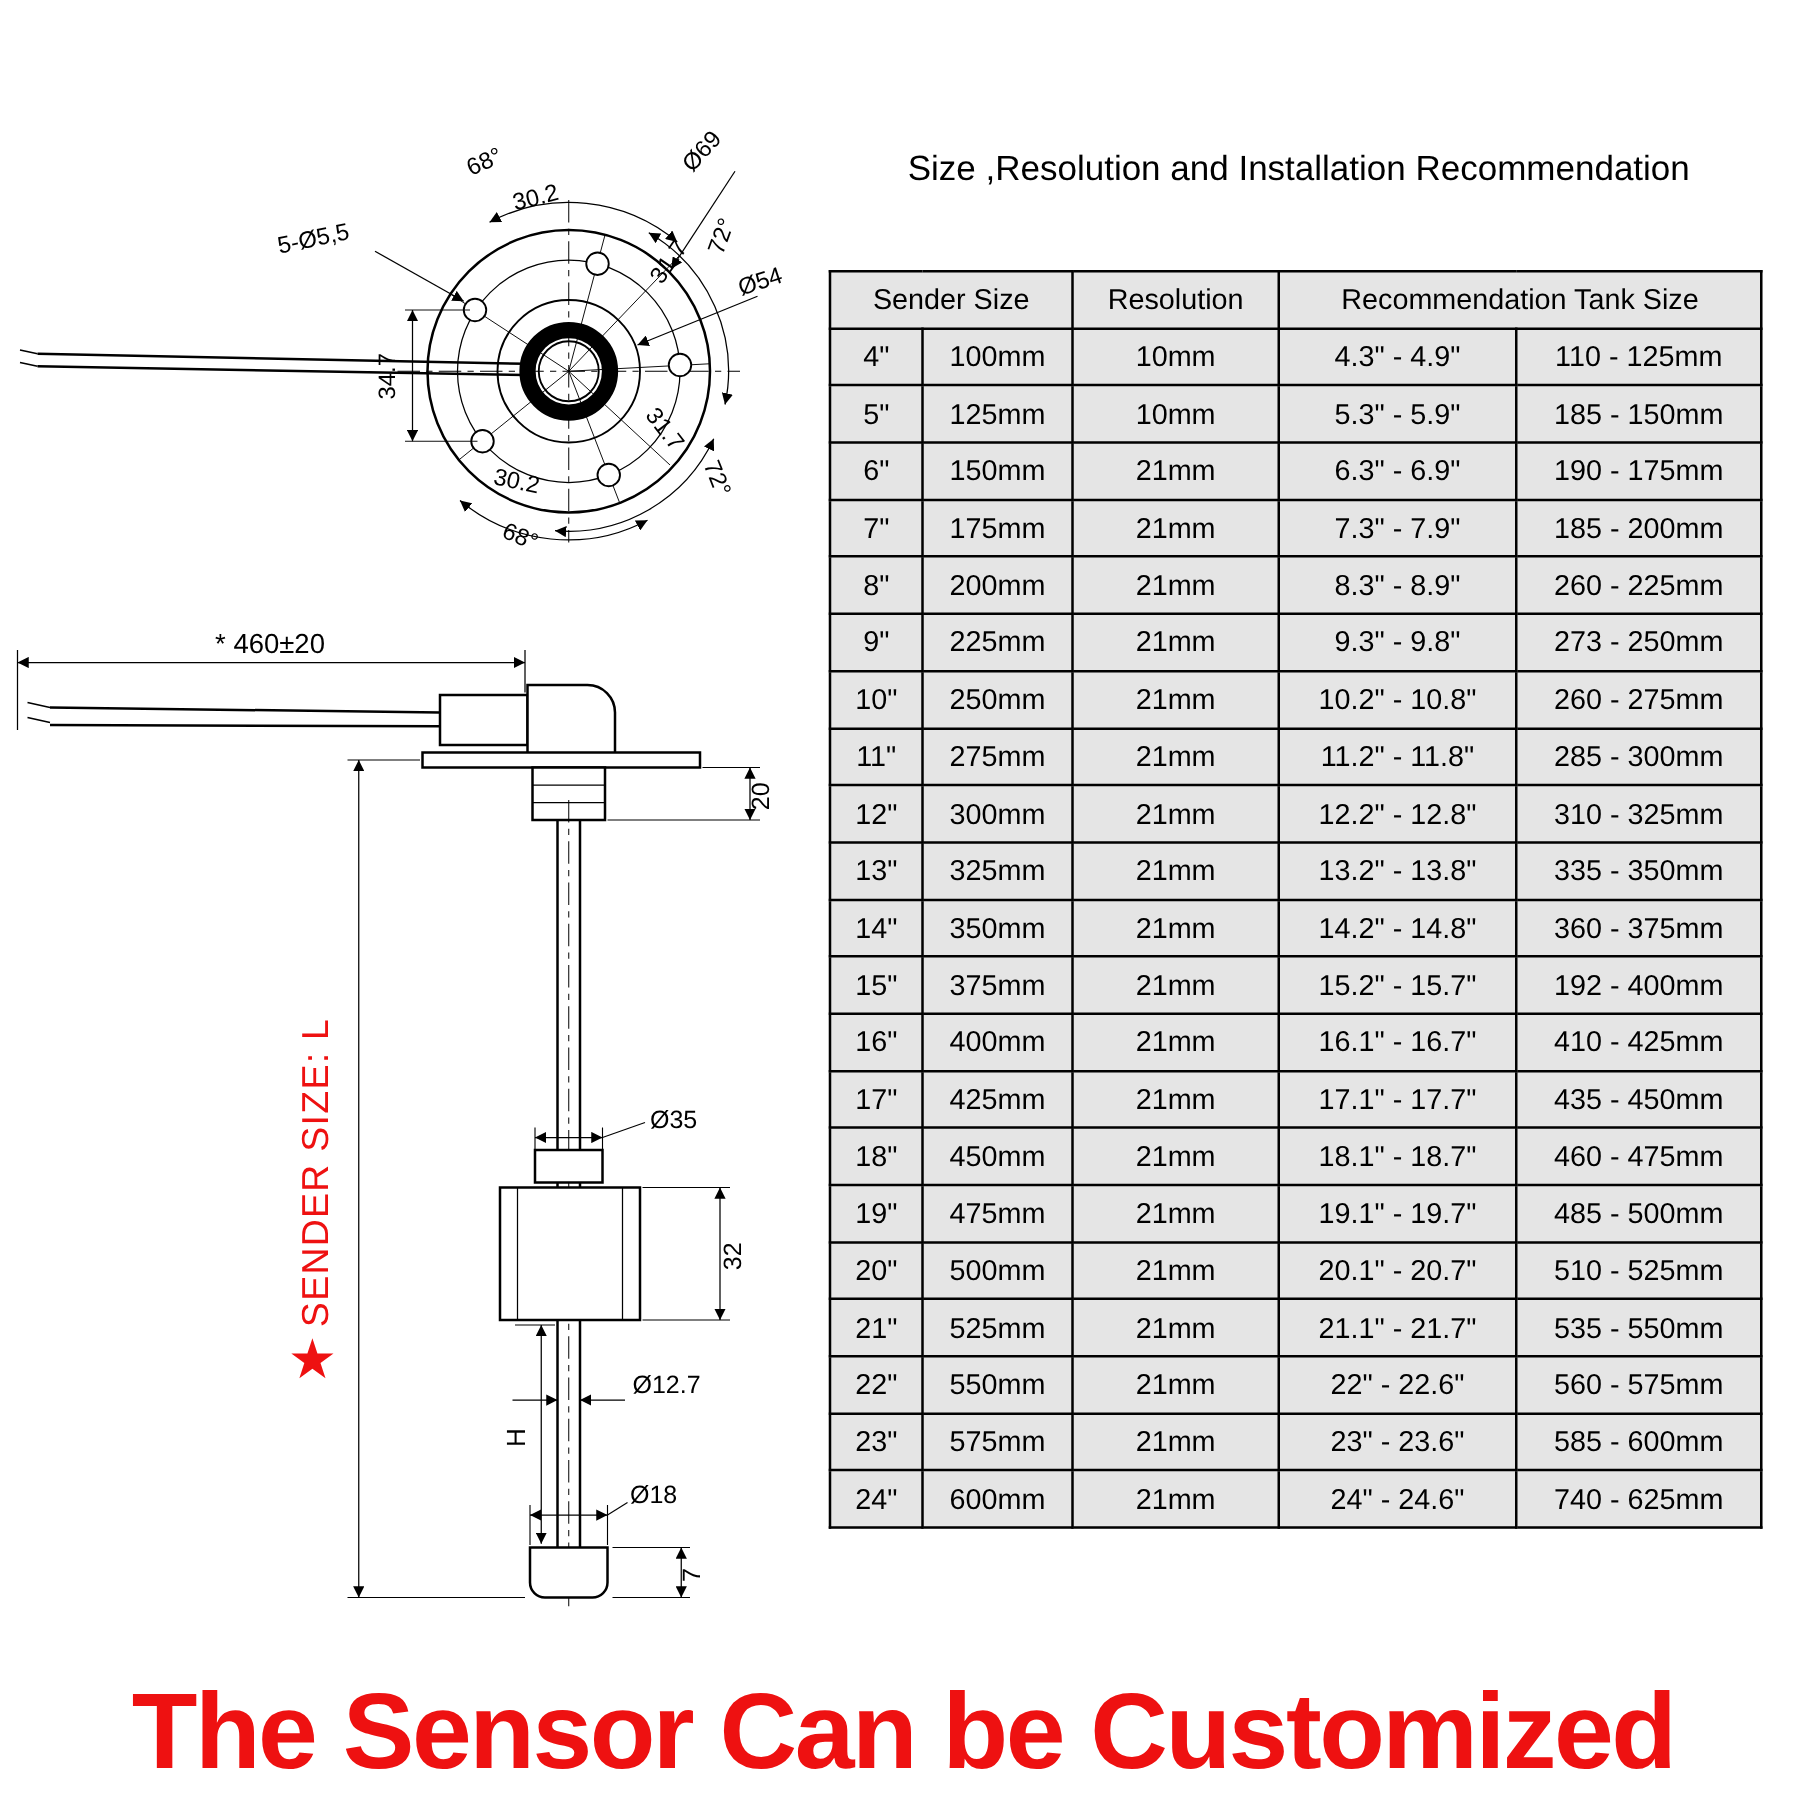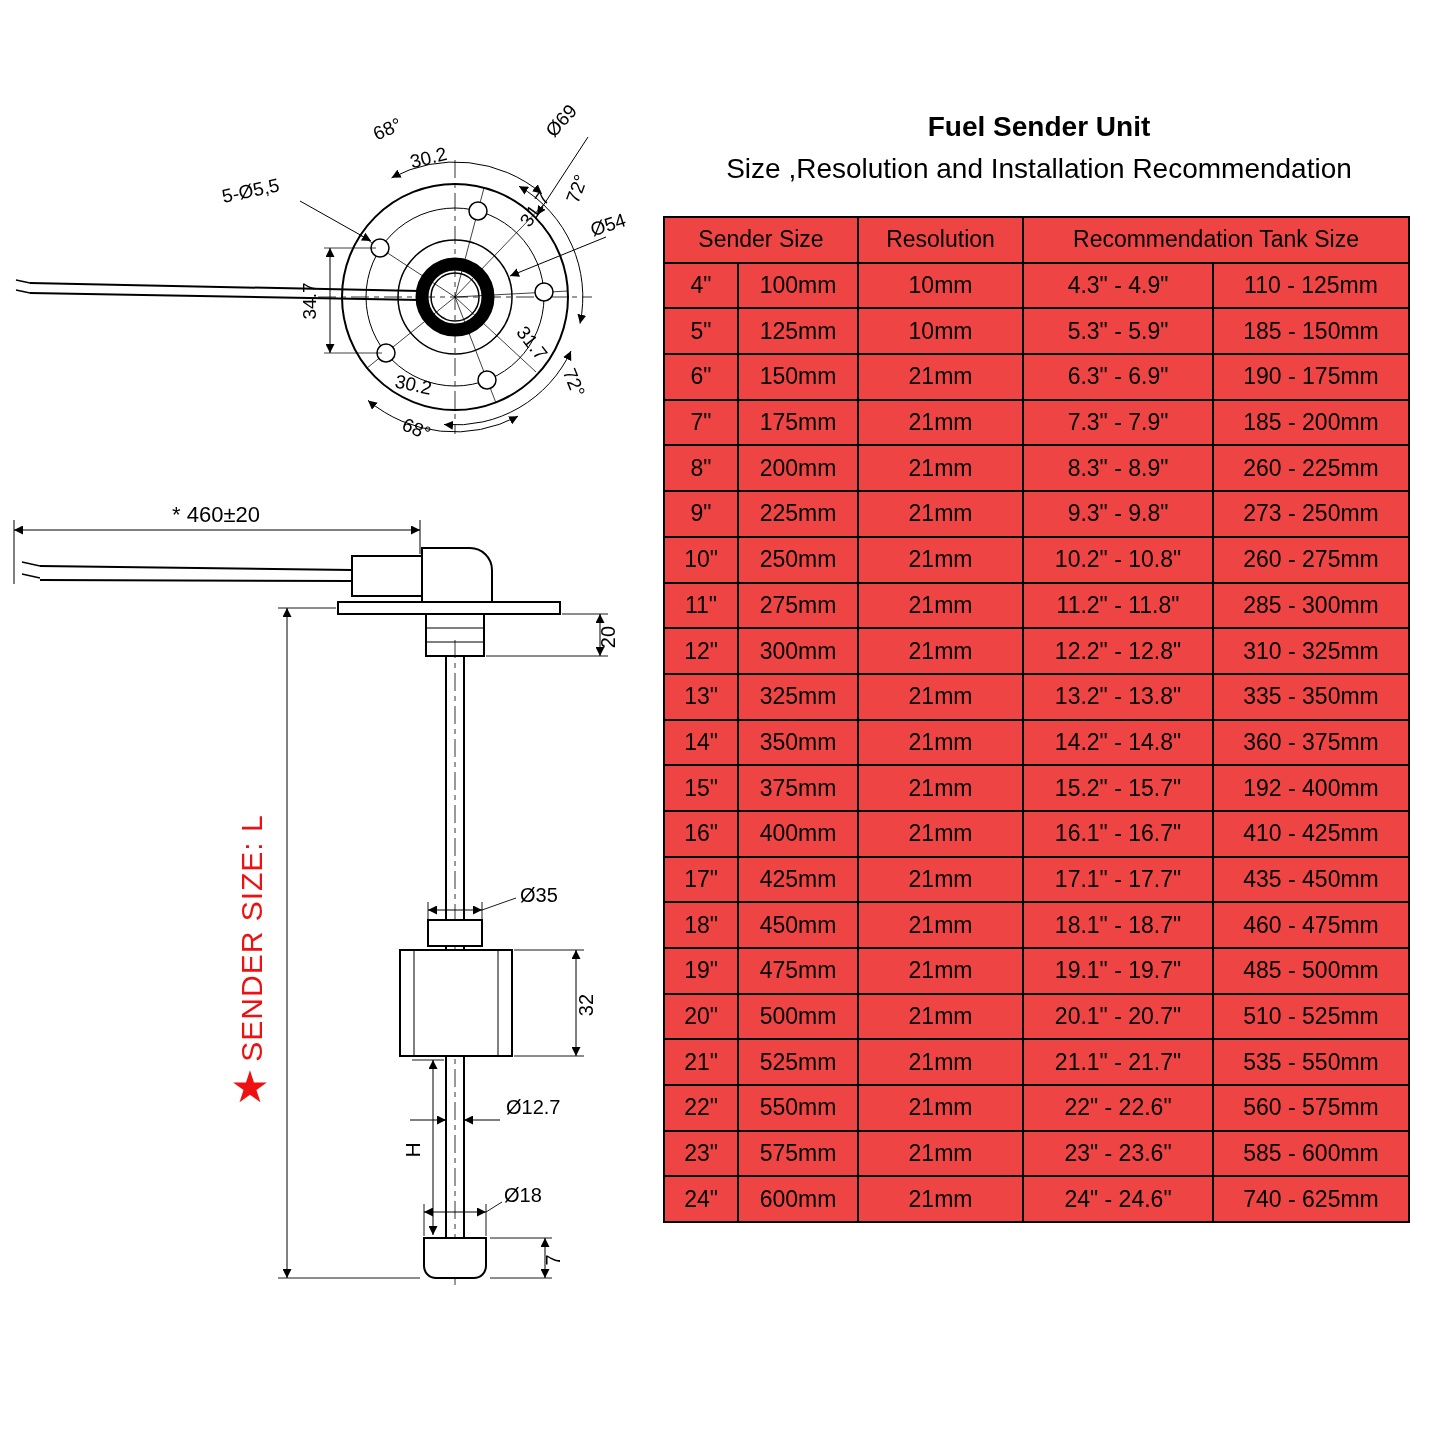--- a/index.html
+++ b/index.html
@@ -5,21 +5,21 @@
   * { margin:0; padding:0; box-sizing:border-box; }
   html,body { width:1445px; height:1445px; background:#ffffff; font-family:"Liberation Sans", sans-serif; }
   .page { position:relative; width:1445px; height:1445px; background:#ffffff; overflow:hidden; }
 
   .drawing { position:absolute; }
 
   .title-block { position:absolute; left:660px; top:110px; width:758px; text-align:center; color:#000; }
   .title-line1 { font-size:28px; font-weight:700; line-height:34px; }
   .title-line2 { font-size:28px; font-weight:400; line-height:34px; margin-top:8px; }
 
-  .spec-table { position:absolute; left:663px; top:216px; border-collapse:collapse; table-layout:fixed; background:#ef4444; }
+  .spec-table { position:absolute; left:663px; top:216px; border-collapse:collapse; table-layout:fixed; background:#e5e5e5; }
   .spec-table th, .spec-table td {
     border:2px solid #000; text-align:center; vertical-align:middle;
     font-size:23px; font-weight:400; color:#000; height:45.7px; padding:0 2px; white-space:nowrap;
   }
 
   svg text { font-family:"Liberation Sans", sans-serif; }
 
   .footer-text {
     position:absolute; left:0; top:1342px; width:1445px; text-align:center;
     font-size:86px; font-weight:700; letter-spacing:-2px; color:#ee1111; line-height:1.0;
@@ -165,21 +165,20 @@
       <text x="420" y="660" font-size="21" transform="rotate(-90 420 660)">H</text>
       <text x="506" y="624" text-anchor="start">Ø12.7</text>
       <text x="504" y="712" text-anchor="start">Ø18</text>
       <text x="560" y="770" transform="rotate(-90 560 770)">7</text>
       <text x="262" y="448" font-size="30" letter-spacing="1" transform="rotate(-90 262 448)" fill="#ee1111">SENDER SIZE: L</text>
       <text x="250" y="612" font-size="44" fill="#ee1111">★</text>
     </g>
   </svg>
 
   <div class="title-block">
-    <div class="title-line1">Fuel Sender Unit</div>
     <div class="title-line2">Size ,Resolution and Installation Recommendation</div>
   </div>
 
   <table class="spec-table">
     <colgroup>
       <col style="width:74px">
       <col style="width:120px">
       <col style="width:165px">
       <col style="width:190px">
       <col style="width:196px">
@@ -335,14 +334,15 @@
         <tr>
       <td>24"</td>
       <td>600mm</td>
       <td>21mm</td>
       <td>24" - 24.6"</td>
       <td>740 - 625mm</td>
     </tr>
       </tbody>
   </table>
 
+  <div class="footer-text">The Sensor Can be Customized</div>
 
 </div>
 
 </body></html>

